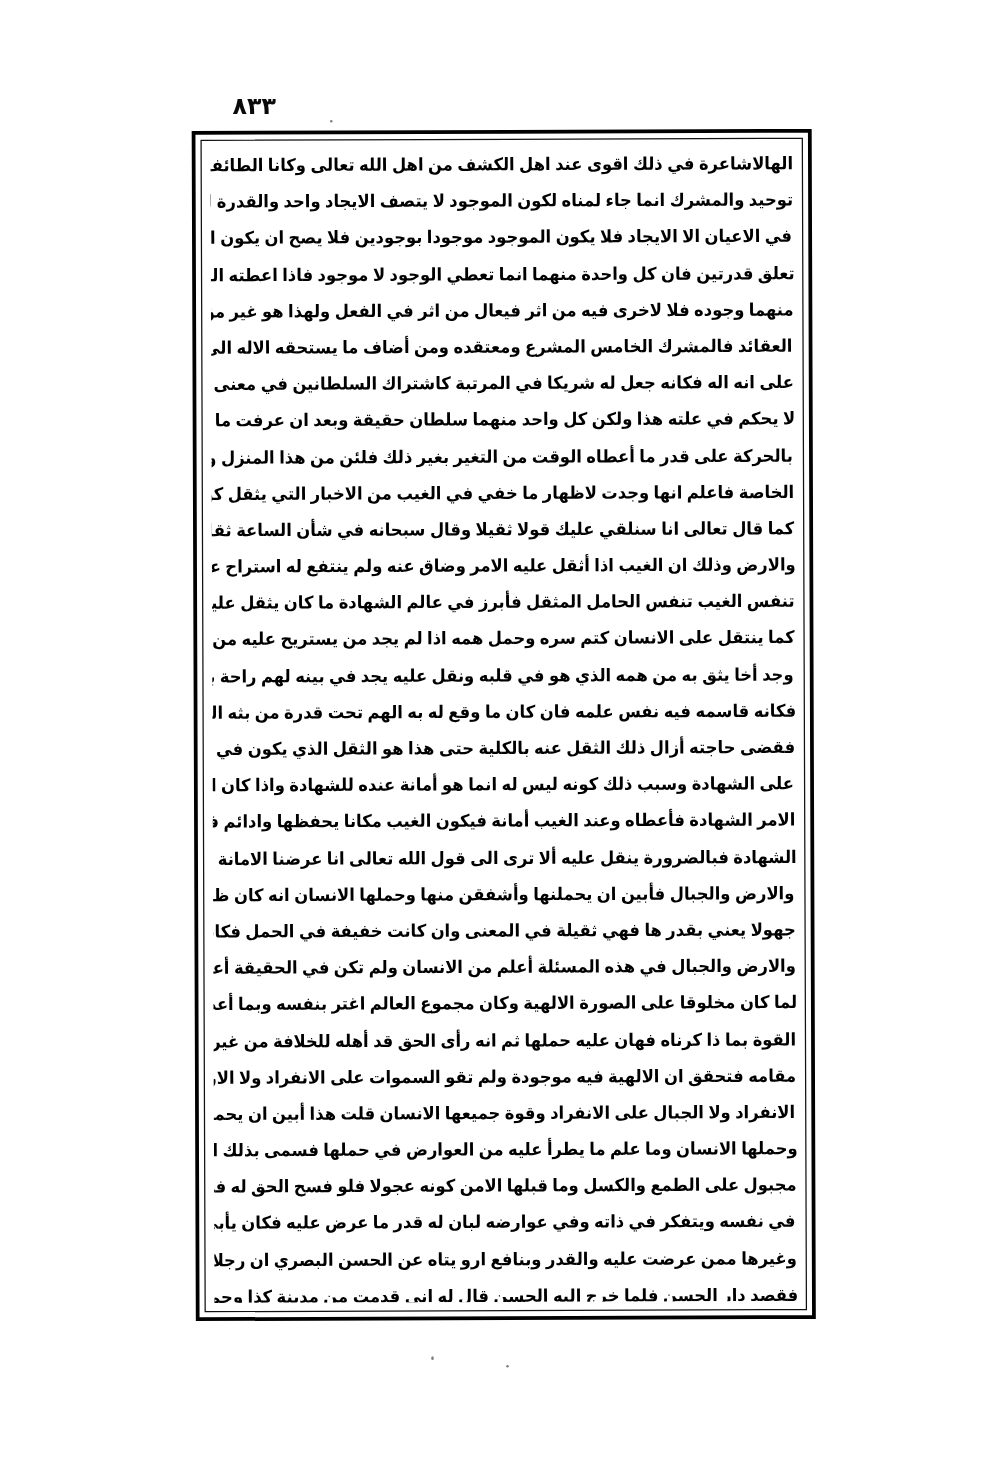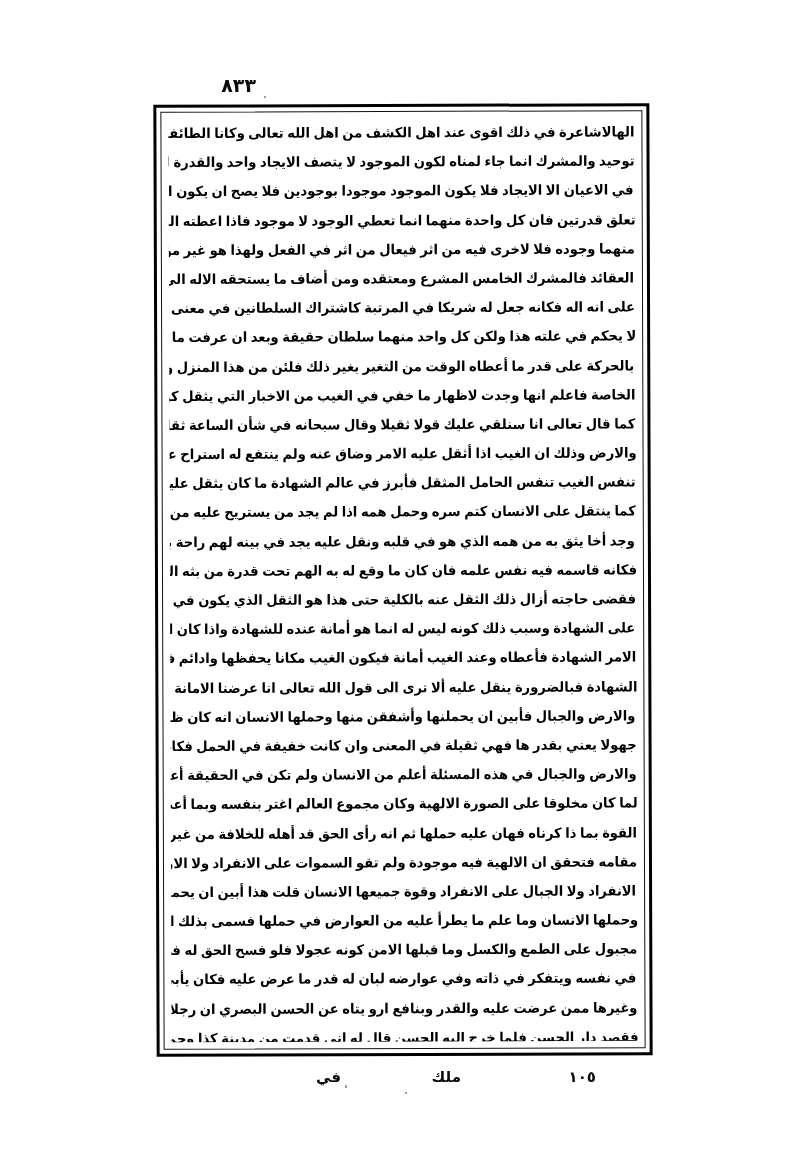--- a/index.html
+++ b/index.html
@@ -24,21 +24,21 @@
     width: 800px; height: 1172px;
     background: #ffffff;
   }
 
   
   #folio-number {
     position: absolute;
     left: 186px;
     top: 74px;
     width: 70px;
-    text-align: right;
+    text-align: left;
     font-family: "DejaVu Sans", sans-serif;
     font-size: 19px;
     font-weight: 700;
     letter-spacing: 1px;
     color: #0a0a0a;
     direction: rtl;
     -webkit-font-smoothing: none;
   }
 
   
@@ -175,23 +175,18 @@
         <div class="ms-line">وحملها الانسان وما علم ما يطرأ عليه من العوارض في حملها فسمى بذلك العارض خائنا فانه</div>
         <div class="ms-line">مجبول على الطمع والكسل وما قبلها الامن كونه عجولا فلو فسح الحق له في الزمان حتى يفكر</div>
         <div class="ms-line">في نفسه ويتفكر في ذاته وفي عوارضه لبان له قدر ما عرض عليه فكان يأبى ذلك كما أبته السماء</div>
         <div class="ms-line">وغيرها ممن عرضت عليه والقدر وبنافع ارو يتاه عن الحسن البصري ان رجلا قدم من سفر</div>
       <div class="ms-line clipped">فقصد دار الحسن فلما خرج اليه الحسن قال له اني قدمت من مدينة كذا وحملني فلان صديقك السلام عليك فهو يسلم عليك فقال له الحسن متى قدمت قال الساعة قال هل مشيت الى بيتك</div>
         </div>
 
     </div>
   </div>
 
-  <div id="page-footer">
-    <span class="footer-cell" id="footer-catchword">في</span>
-    <span class="footer-cell" id="footer-middle-word">ملك</span>
-    <span class="footer-cell" id="footer-signature-number">١٠٥</span>
-  </div>
 
   <span class="speck" style="left:405px;top:1092px;width:2px;height:2px;"></span>
   <span class="speck" style="left:345px;top:1085px;width:2px;height:3px;"></span>
   <span class="speck" style="left:264px;top:96px;width:2px;height:2px;"></span>
 
 </div>
 
 </body></html>

